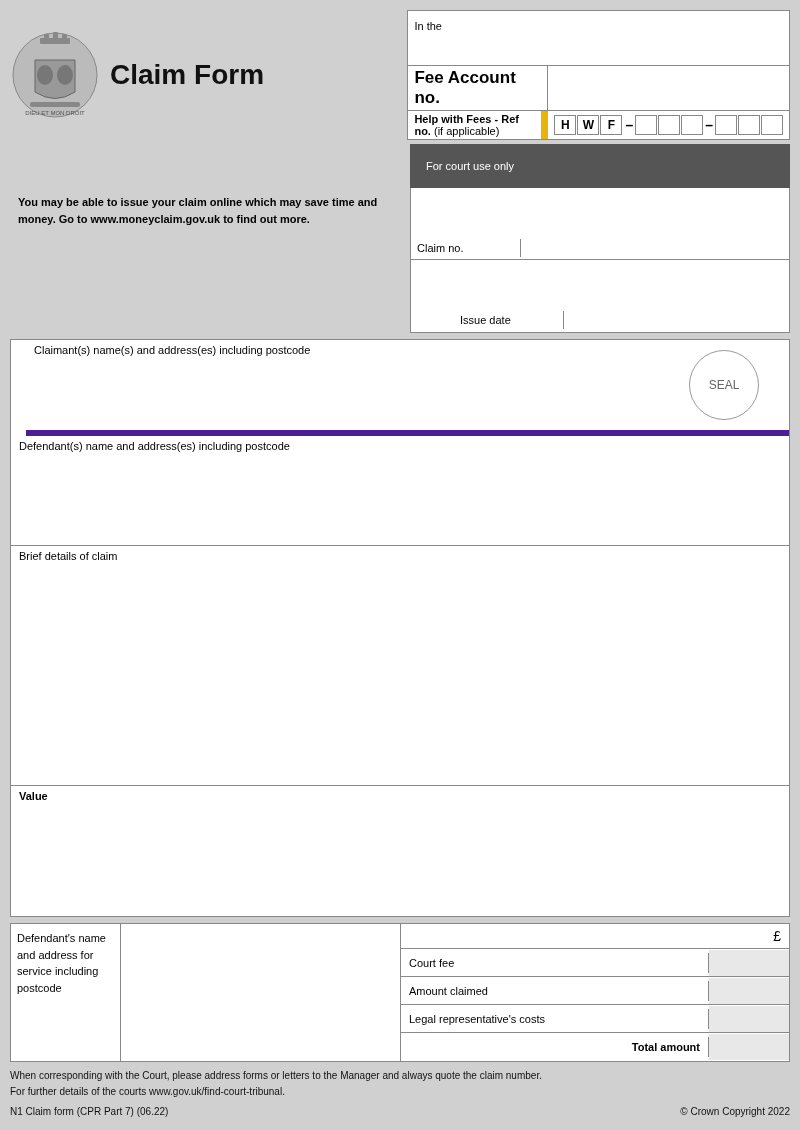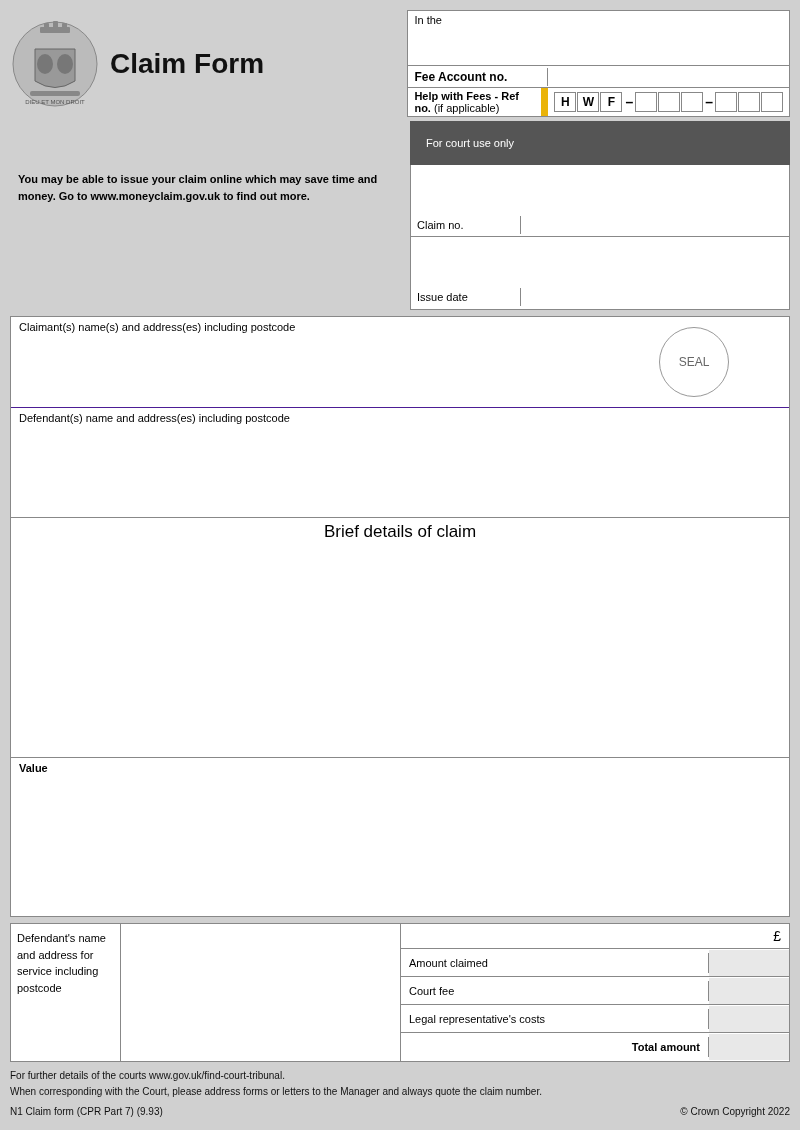--- a/index.html
+++ b/index.html
@@ -42,37 +42,37 @@
       color: #111;
     }
     .header-right {
       flex: 1;
       display: flex;
       flex-direction: column;
       border: 1px solid #888;
       background: white;
     }
     .in-the-section {
-      padding: 2px 6px;
+      padding: 8px 6px;
       min-height: 55px;
       border-bottom: 1px solid #888;
     }
     .in-the-label {
       font-size: 11px;
       font-weight: normal;
     }
     .fee-account-row {
       display: flex;
       border-bottom: 1px solid #888;
       min-height: 22px;
       align-items: center;
     }
     .fee-account-label {
       padding: 2px 6px;
-      font-size: 12px;
+      font-size: 17px;
       width: 140px;
       border-right: 1px solid #888;
       font-weight: bold;
     }
     .fee-account-value {
       flex: 1;
       padding: 2px 6px;
     }
     .help-fees-row {
       display: flex;
@@ -153,20 +153,21 @@
     }
     .claim-issue-row {
       display: flex;
       border-bottom: 1px solid #888;
       min-height: 24px;
       align-items: center;
       margin-top: 48px;
     }
     .claim-issue-row:last-child {
       border-bottom: none;
+      padding-left: 43px;
     }
     .claim-issue-label {
       padding: 3px 6px;
       font-size: 11px;
       width: 110px;
       border-right: 1px solid #888;
     }
     .claim-issue-value {
       flex: 1;
       min-height: 22px;
@@ -182,21 +183,21 @@
     
     .section-label {
       padding: 4px 8px;
       font-size: 11px;
       border-bottom: 1px solid #888;
     }
     .seal-area {
       width: 130px;
       display: flex;
       align-items: center;
-      justify-content: flex-start;
+      justify-content: center;
     }
     .seal-circle {
       width: 70px;
       height: 70px;
       border-radius: 50%;
       border: 1px solid #999;
       background: white;
       display: flex;
       align-items: center;
       justify-content: center;
@@ -212,22 +213,21 @@
       padding: 4px 8px;
       font-size: 11px;
     }
     
     .brief-details-section {
       border-bottom: 1px solid #888;
       min-height: 240px;
     }
     .brief-details-label {
       padding: 4px 8px;
-      font-size: 17px;
-      text-align: center;
+      font-size: 11px;
     }
     
     .value-section {
       min-height: 90px;
     }
     .value-label {
       padding: 4px 8px;
       font-size: 11px;
       font-weight: bold;
     }
@@ -292,21 +292,22 @@
     }
     .footer-bottom {
       display: flex;
       justify-content: space-between;
       margin-top: 4px;
       font-size: 10px;
     }
     
     .claimant-full {
       display: flex;
-      border-bottom: 1px solid #4c1d95;
+      border-bottom: 6px solid #4c1d95;
+      margin-left: 15px;
     }
     .claimant-text-area {
       flex: 1;
       min-height: 90px;
       padding: 4px 8px;
     }
   </style>
 </head>
 <body>
 
@@ -421,40 +422,40 @@
 
     <div class="defendant-service-col">
       <span>Defendant's name and address for service including postcode</span>
     </div>
 
     <div class="defendant-address-box"></div>
 
     <div class="amounts-col">
       <div class="pound-header">£</div>
       <div class="amount-row">
+        <div class="amount-label">Court fee</div>
+        <div class="amount-value"></div>
+      </div>
+      <div class="amount-row">
         <div class="amount-label">Amount claimed</div>
-        <div class="amount-value"></div>
-      </div>
-      <div class="amount-row">
-        <div class="amount-label">Court fee</div>
         <div class="amount-value"></div>
       </div>
       <div class="amount-row">
         <div class="amount-label">Legal representative's costs</div>
         <div class="amount-value"></div>
       </div>
       <div class="amount-row">
         <div class="amount-label bold">Total amount</div>
         <div class="amount-value"></div>
       </div>
     </div>
   </div>
 
   <div class="footer">
+    <div>When corresponding with the Court, please address forms or letters to the Manager and always quote the claim number.</div>
     <div>For further details of the courts www.gov.uk/find-court-tribunal.</div>
-    <div>When corresponding with the Court, please address forms or letters to the Manager and always quote the claim number.</div>
     <div class="footer-bottom">
-      <span>N1 Claim form (CPR Part 7) (9.93)</span>
+      <span>N1 Claim form (CPR Part 7) (06.22)</span>
       <span>© Crown Copyright 2022</span>
     </div>
   </div>
 
 </div>
 
 </body></html>

